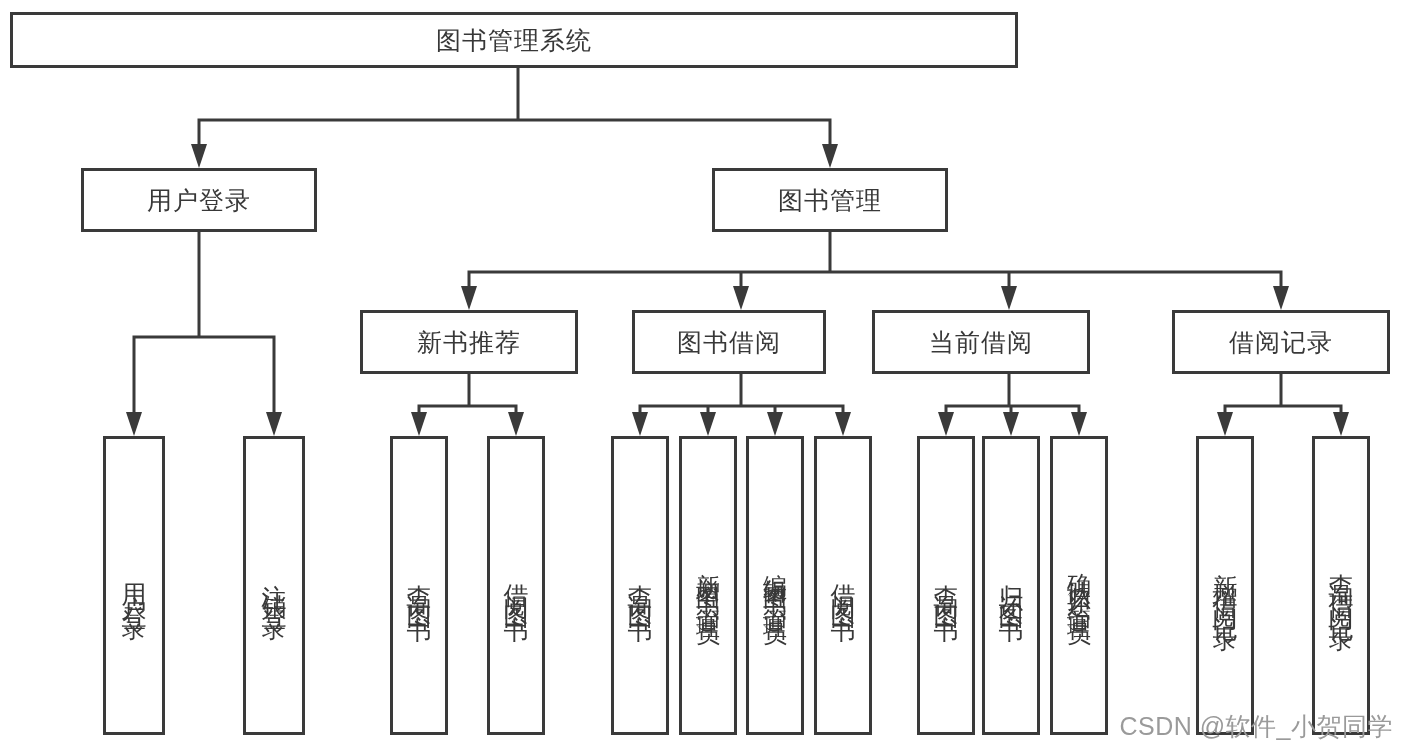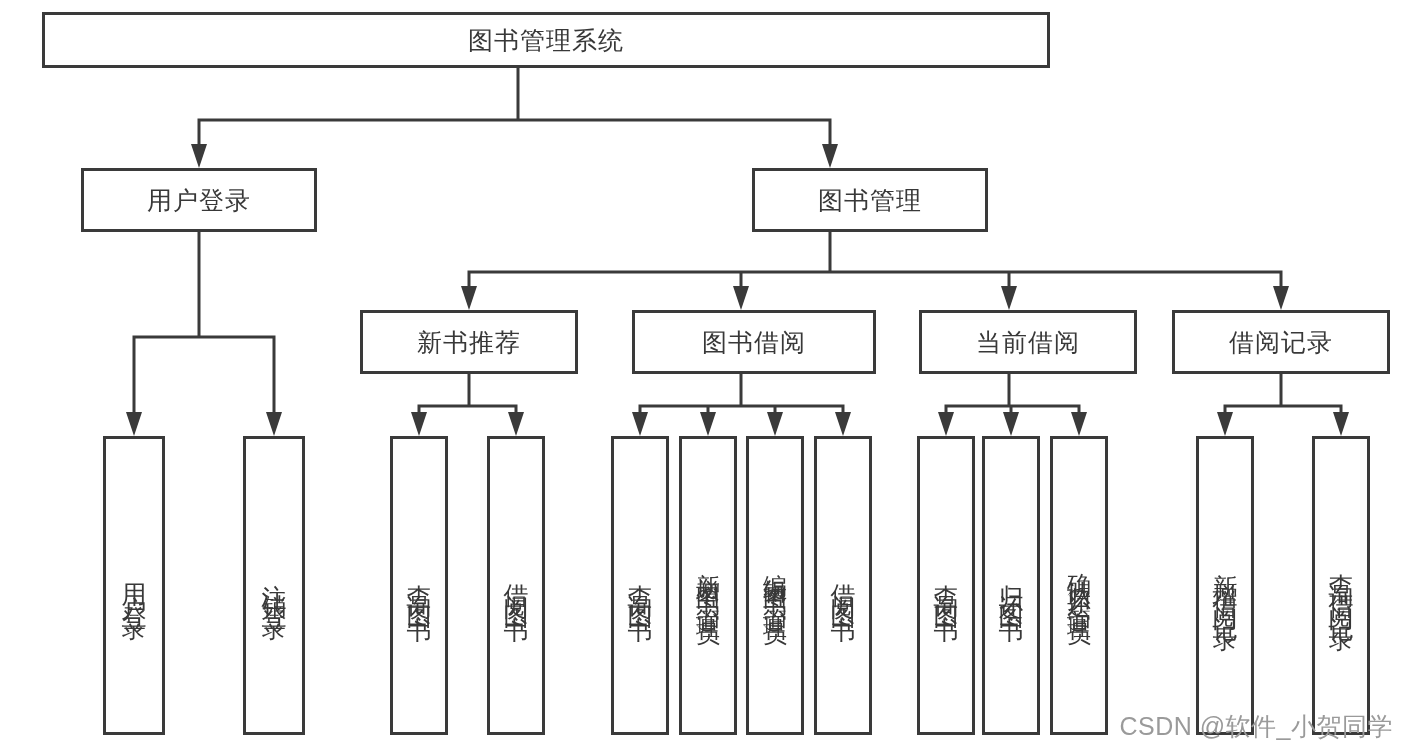--- a/index.html
+++ b/index.html
@@ -129,38 +129,38 @@
       M767 412 h16 L775 436 z
       M835 412 h16 L843 436 z
       M938 412 h16 L946 436 z
       M1003 412 h16 L1011 436 z
       M1071 412 h16 L1079 436 z
       M1217 412 h16 L1225 436 z
       M1333 412 h16 L1341 436 z
     "></path>
   </svg>
 
-  <div class="hnode" style="left:10px; top:12px; width:1008px; height:56px;margin-left:32px;">
+  <div class="hnode" style="left:10px; top:12px; width:1008px; height:56px;">
     <span>图书管理系统</span>
   </div>
 
   <div class="hnode" style="left:81px; top:168px; width:236px;">
     <span>用户登录</span>
   </div>
-  <div class="hnode" style="left:752px; top:168px; width:236px;">
+  <div class="hnode" style="left:712px; top:168px; width:236px;">
     <span>图书管理</span>
   </div>
 
   <div class="hnode" style="left:360px; top:310px; width:218px;font-family:Liberation Serif, serif;">
     <span>新书推荐</span>
   </div>
-  <div class="hnode" style="left:632px; top:310px; width:244px;">
+  <div class="hnode" style="left:632px; top:310px; width:194px;">
     <span>图书借阅</span>
   </div>
-  <div class="hnode" style="left:919px; top:310px; width:218px;">
+  <div class="hnode" style="left:872px; top:310px; width:218px;">
     <span>当前借阅</span>
   </div>
   <div class="hnode" style="left:1172px; top:310px; width:218px;">
     <span>借阅记录</span>
   </div>
 
   <div class="leaf" style="left:103px; width:62px;">
     <span>用户登录</span>
   </div>
   <div class="leaf" style="left:243px; width:62px;">

